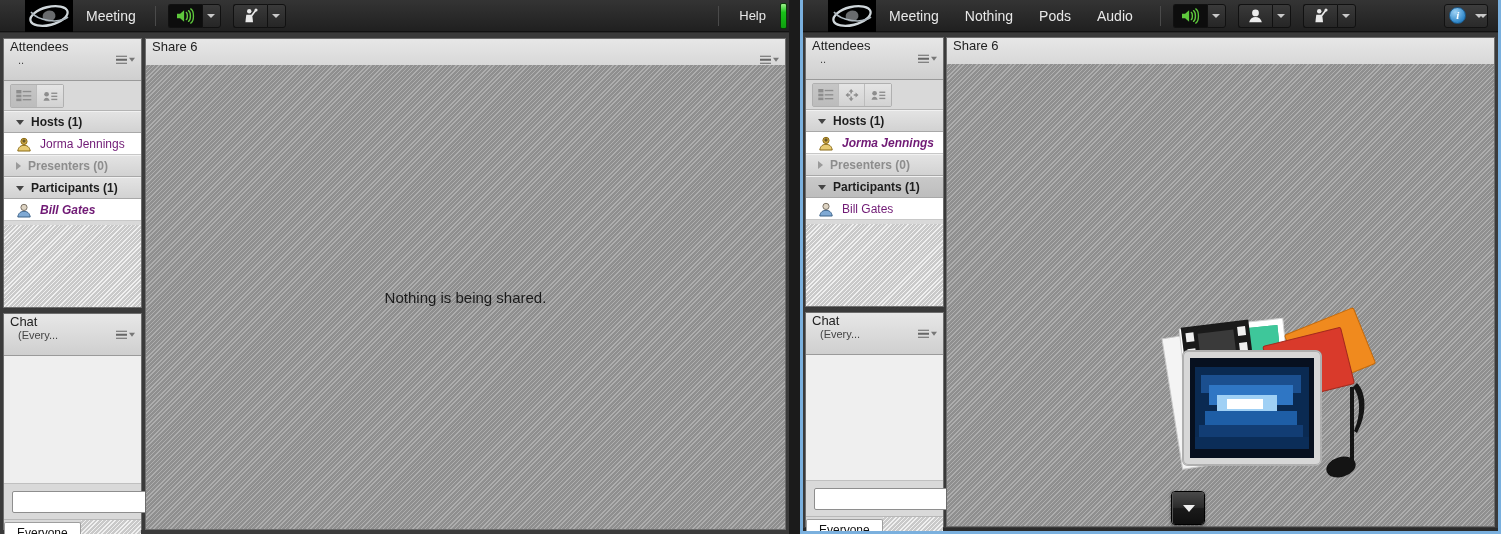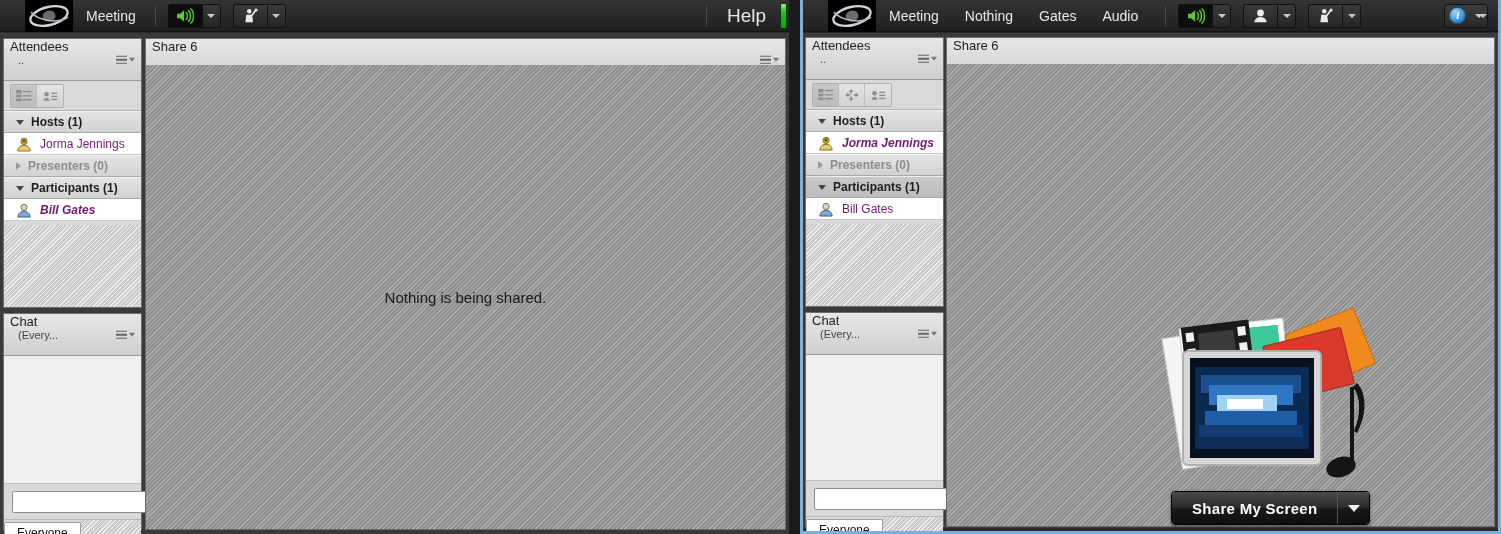--- a/index.html
+++ b/index.html
@@ -43,21 +43,21 @@
   .tb-main, .tb-arrow {
     height:24px; background:linear-gradient(to bottom,#3a3a3a,#262626);
     border:1px solid #111; display:flex; align-items:center; justify-content:center; }
   .tb-main { width:34px; border-right:none; border-radius:3px 0 0 3px; }
   .tb-arrow { width:19px; border-radius:0 3px 3px 0; }
   .tb-main.dark { background:#0d0d0d; }
   .tb-arrow:after, .tb-arrow-solo:after {
     content:""; width:0;height:0;border-left:4px solid transparent;
     border-right:4px solid transparent;border-top:4px solid #c9c9c9; }
 
-  .help-item { color:#e8e8e8; font-size:19px; line-height:32px; padding:0 14px; }
+  .help-item { color:#e8e8e8; font-size:13px; line-height:32px; padding:0 14px; }
   .conn-bar { width:7px; height:26px; border-radius:2px; border:1px solid #0a3a0a;
     background:linear-gradient(to bottom,#9cf08a,#19c219 35%,#0fa00f 100%); margin-right:2px;}
 
   .info-btn { height:24px; width:44px; display:flex; align-items:center;
     background:linear-gradient(to bottom,#3d3d3d,#2a2a2a); border:1px solid #121212;
     border-radius:3px; justify-content:space-around; }
   .info-circle { width:17px;height:17px;border-radius:50%;
     background:radial-gradient(circle at 35% 28%,#9fd3f5,#2f86c8 70%,#1e6ba3);
     border:1px solid #1b5a8c; color:#fff; font-size:11px; font-style:italic;
     font-family:"Liberation Serif",serif; font-weight:bold;
@@ -354,21 +354,21 @@
   <div class="win win-right">
 
     <div class="menubar" style="width:695px;">
       <div class="logo">
         <svg width="48" height="32">
             <use href="#ic-logo"></use>
           </svg>
       </div>
       <div class="menu-item">Meeting</div>
       <div class="menu-item">Nothing</div>
-      <div class="menu-item">Gates</div>
+      <div class="menu-item">Pods</div>
       <div class="menu-item">Audio</div>
       <div class="sep" style="margin-left:14px"></div>
 
       <div class="tb">
         <div class="tb-main dark">
           <svg width="20" height="16">
               <use href="#ic-speaker"></use>
             </svg>
         </div>
         <div class="tb-arrow"></div>
@@ -567,21 +567,20 @@
                   <rect x="44" y="104" width="92" height="14" fill="#1e5ea6"></rect>
                   <rect x="38" y="118" width="104" height="12" fill="#123d74"></rect>
                   <rect x="34" y="130" width="114" height="12" fill="#0b2d58"></rect>
                 </g>
                 <rect x="22" y="44" width="138" height="114" rx="5" fill="none" stroke="#eee" stroke-width="1" opacity=".5"></rect>
               </g>
             </svg>
           </div>
 
           <div class="sms" style="position:absolute; left:224px; top:427px;">
-            <div class="sms-main">Share My Screen</div>
             <div class="sms-arrow"></div>
           </div>
 
         </div>
       </div>
 
     </div>
   </div>
 
 </div>

